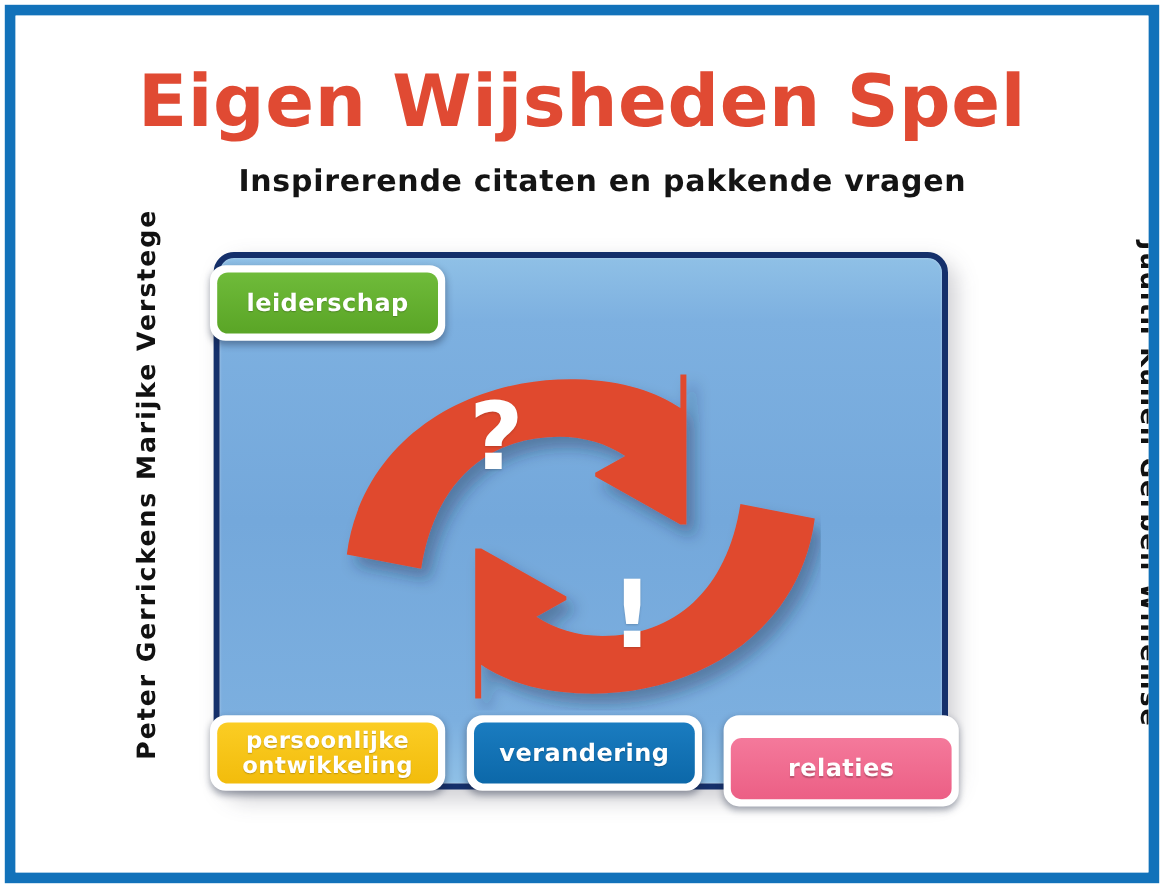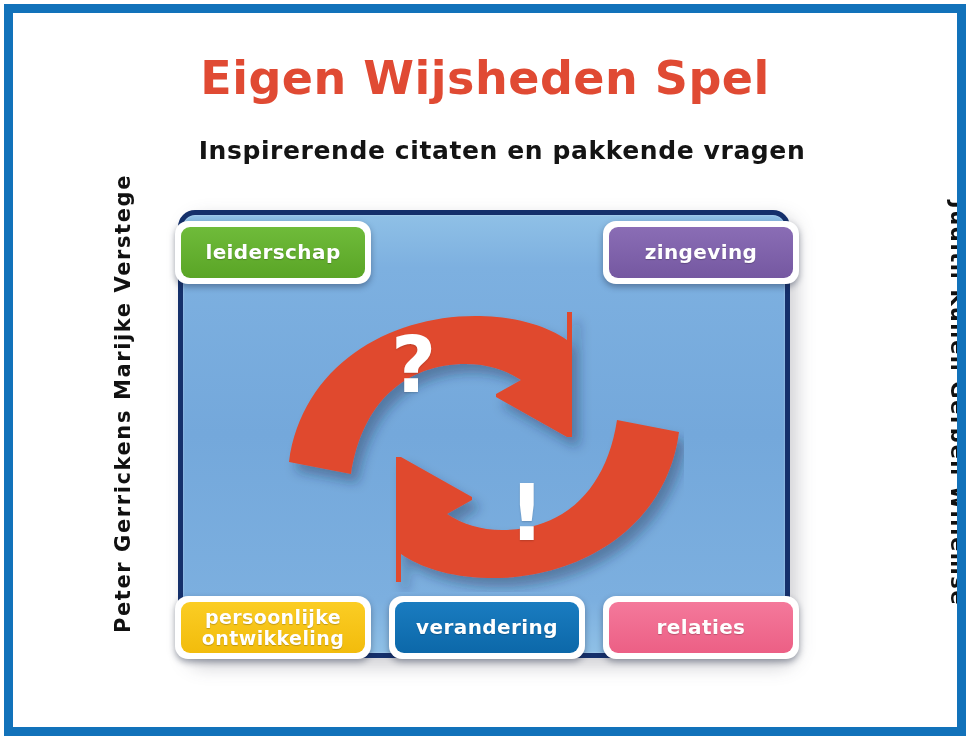--- a/index.html
+++ b/index.html
@@ -42,21 +42,21 @@
     overflow: hidden;
   }
 
   
   #title {
     position: absolute;
     left: 0;
     top: 42px;
     width: 944px;
     text-align: center;
-    font-size: 46px;
+    font-size: 60px;
     font-weight: bold;
     letter-spacing: 0.5px;
     color: #E04A33;
     line-height: 1;
     white-space: nowrap;
   }
   #subtitle {
     position: absolute;
     left: 0;
     top: 125px;
@@ -162,21 +162,21 @@
     box-sizing: border-box;
   }
   .cat-btn.two-line { font-size: 19px; }
   .cat-btn span { display: block; }
 
   .c-green  { background: linear-gradient(180deg,#6FBB3A 0%, #5AA526 100%); }
   .c-orange { background: linear-gradient(180deg,#F29A3B 0%, #ED8A20 100%); }
   .c-purple { background: linear-gradient(180deg,#8A6DB5 0%, #7558A1 100%); }
   .c-blue   { background: linear-gradient(180deg,#1A7CC0 0%, #0C68A9 100%); }
   .c-gold   { background: linear-gradient(180deg,#FBCD24 0%, #F2BC0C 100%); }
-  .c-pink   { background: linear-gradient(180deg,#F4799B 0%, #EC5F85 100%); }
+  .c-pink   { background: linear-gradient(180deg,#F4799B 0%, #EC5F85 100%); margin-top: 13px; }
 
   
   #arrows {
     position: absolute;
     left: 50%;
     top: 87px;
     width: 400px;
     height: 290px;
     margin-left: -200px;
   }
@@ -213,23 +213,20 @@
 
     <div id="panel">
 
       <div class="cat-row" id="cat-row-top">
 
         <div class="cat-wrap">
           <div class="cat-btn c-green">leiderschap</div>
         </div>
 
 
-        <div class="cat-wrap">
-          <div class="cat-btn c-purple">zingeving</div>
-        </div>
 
       </div>
 
       <div id="arrows">
         <svg viewBox="0 0 400 290" xmlns="http://www.w3.org/2000/svg">
           <defs>
             <filter id="arrShadow" x="-25%" y="-25%" width="160%" height="160%">
               <feDropShadow dx="7" dy="9" stdDeviation="6" flood-color="#1b2b4a" flood-opacity="0.38"></feDropShadow>
             </filter>
           </defs>

